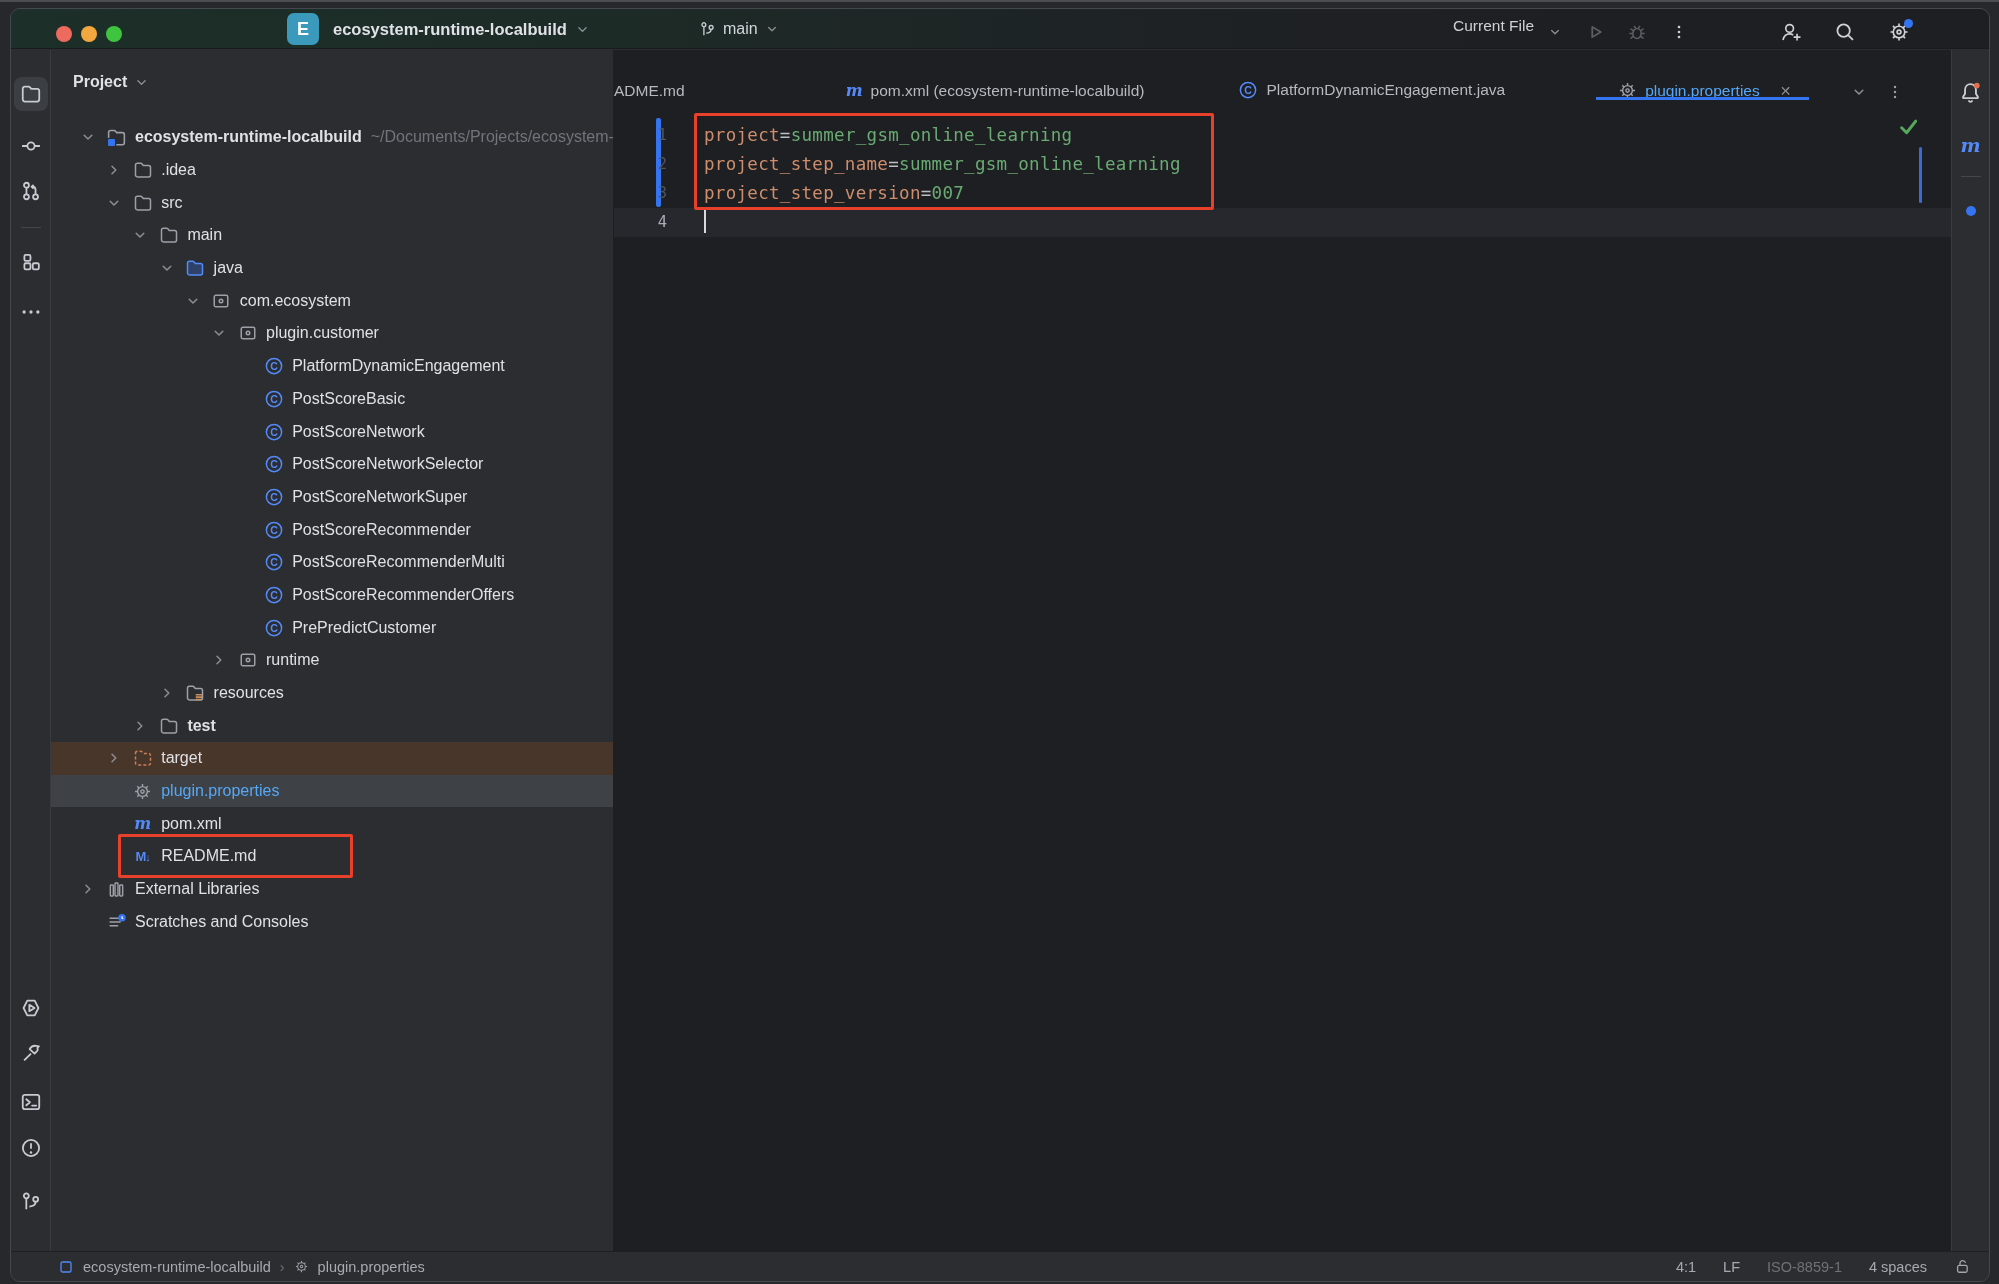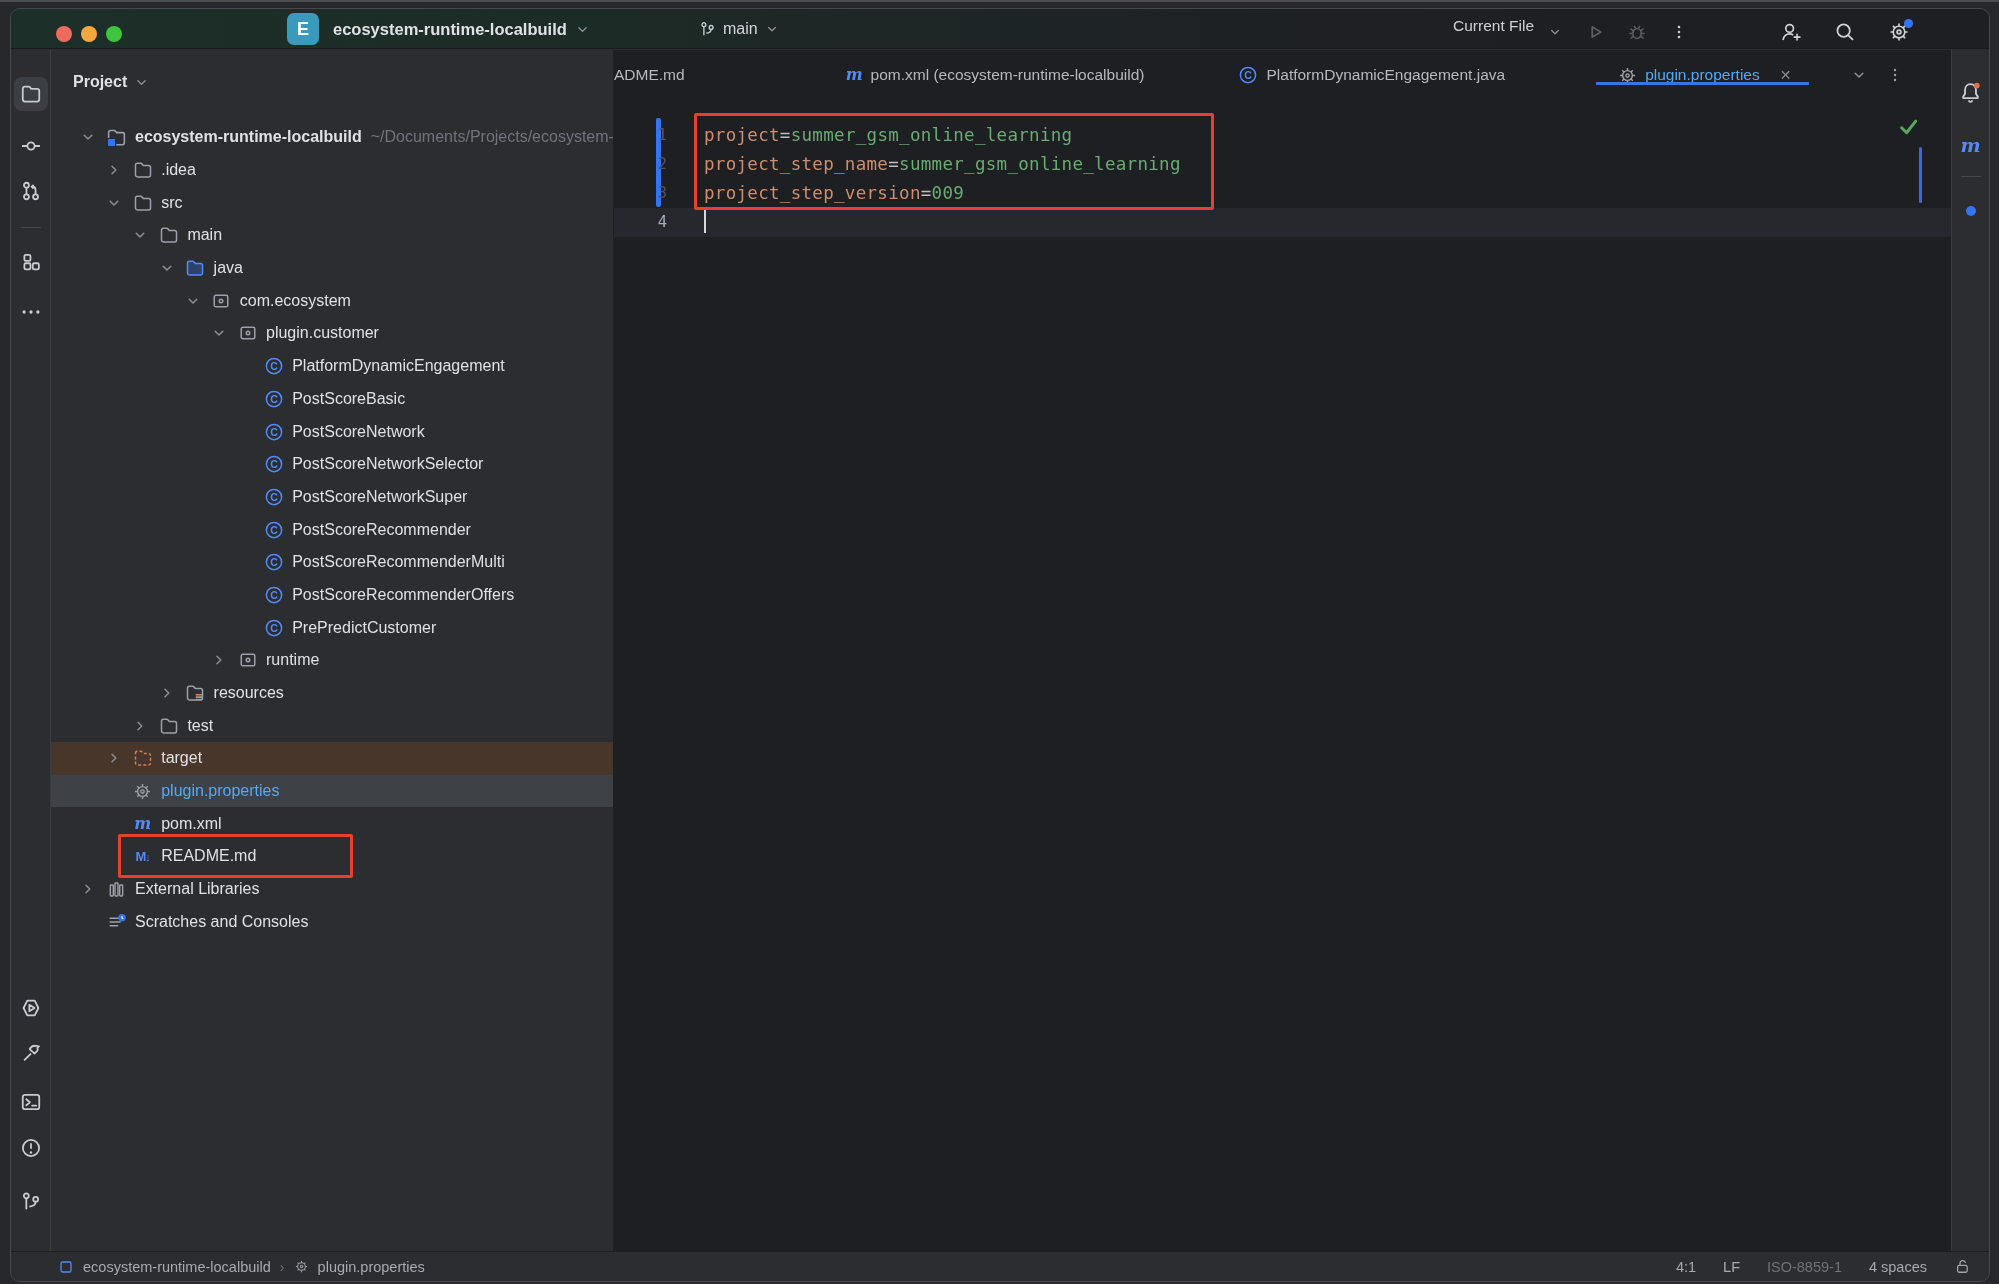--- a/index.html
+++ b/index.html
@@ -44,21 +44,21 @@
   .trow .ticon{width:21px;min-width:21px;display:flex;align-items:center;justify-content:center;margin-right:8px}
   .trow.sel{background:var(--selected-row)}
   .trow.excluded{background:var(--excluded-row)}
   .trow .lbl-blue{color:var(--open-file-blue)}
   .trow .suffix{color:#70747b;margin-left:9px}
   .trow .b{font-weight:700}
   .mvn-icon{font-family:"DejaVu Serif",serif;font-style:italic;font-weight:700;font-size:16px;color:#548af7;line-height:1}
   .md-icon{color:#548af7;font-weight:700;font-size:13px;letter-spacing:-1px}
   
   #editorwrap{position:absolute;left:602px;top:41px;width:1340px;bottom:30px;background:var(--editor)}
-  #tabs{position:absolute;left:0;top:0;right:0;height:50px;display:flex;align-items:center;font-size:15.5px;color:#b6b9bf}
+  #tabs{position:absolute;left:0;top:0;right:0;height:50px;display:flex;align-items:flex-end;font-size:15.5px;color:#b6b9bf}
   .tab{display:flex;align-items:center;gap:8px;position:relative;cursor:default}
   .tab .ticon{display:flex;align-items:center}
   .tab:nth-child(1){margin-left:1px}
   .tab:nth-child(2){margin-left:143px;padding:0 18px}
   .tab:nth-child(3){margin-left:60px;padding:0 18px 0 16px}
   .tab:nth-child(4){margin-left:73px;padding:0 18px 0 22px}
   .tab.active{color:var(--open-file-blue)}
   .tab.active::after{content:"";position:absolute;left:0;right:0;bottom:0;height:3px;background:var(--accent-blue)}
   .tab .close{margin-left:12px;color:#878b92;font-size:14px}
   #tab-extra{display:flex;align-items:center;gap:20px;margin-left:42px;color:#9da0a8}
@@ -462,21 +462,21 @@
             </svg>
           </span>
           <span class="ticon">
             <svg width="20" height="20" viewBox="0 0 16 16">
               <path d="M2 4.2c0-.9.7-1.6 1.5-1.6h2.6c.5 0 .9.2 1.2.6l.9 1.1h4.3c.8 0 1.5.7 1.5 1.6v6c0 .9-.7 1.6-1.5 1.6H3.5c-.8 0-1.5-.7-1.5-1.6z" stroke="#9da0a8" stroke-width="1.2" fill="none"></path>
               <path d="M8.6 9.4h5M8.6 11.3h5M8.6 13.2h5" stroke="#d08e57" stroke-width="1.3" fill="none"></path>
             </svg>
           </span>
           <span class="">resources</span>
         </div>
-        <div class="trow" style="padding-left: 81.4px;">
+        <div class="trow" style="padding-left: 81.4px; font-weight: bold;">
           <span class="chev">
             <svg width="16" height="16" viewBox="0 0 16 16" fill="none" stroke="#8b8e94" stroke-width="1.5" stroke-linecap="round" stroke-linejoin="round">
               <path d="M6 4.2L9.8 8 6 11.8"></path>
             </svg>
           </span>
           <span class="ticon">
             <svg width="20" height="20" viewBox="0 0 16 16">
               <path d="M2 4.2c0-.9.7-1.6 1.5-1.6h2.6c.5 0 .9.2 1.2.6l.9 1.1h4.3c.8 0 1.5.7 1.5 1.6v6c0 .9-.7 1.6-1.5 1.6H3.5c-.8 0-1.5-.7-1.5-1.6z" stroke="#9da0a8" stroke-width="1.2" fill="none"></path>
             </svg>
           </span>
@@ -601,21 +601,21 @@
         <div class="eline">
           <span class="num">1</span>
           <span class="code"><span class="seg-key">project</span><span class="seg-eq">=</span><span class="seg-value">summer_gsm_online_learning</span></span>
         </div>
         <div class="eline">
           <span class="num">2</span>
           <span class="code"><span class="seg-key">project_step_name</span><span class="seg-eq">=</span><span class="seg-value">summer_gsm_online_learning</span></span>
         </div>
         <div class="eline">
           <span class="num">3</span>
-          <span class="code"><span class="seg-key">project_step_version</span><span class="seg-eq">=</span><span class="seg-value">009</span></span>
+          <span class="code"><span class="seg-key">project_step_version</span><span class="seg-eq">=</span><span class="seg-value">007</span></span>
         </div>
         <div class="eline">
           <span class="num cur">4</span>
           <span class="code"></span>
         </div>
       </div>
     <div id="caret"></div>
     <div id="insp-check">
       <svg width="25" height="25" viewBox="0 0 16 16" fill="none" stroke="var(--ok-green)" stroke-width="1.9" stroke-linecap="round" stroke-linejoin="round">
           <path d="M3.6 8.8l3.2 3.2L12.6 4.6"></path>

